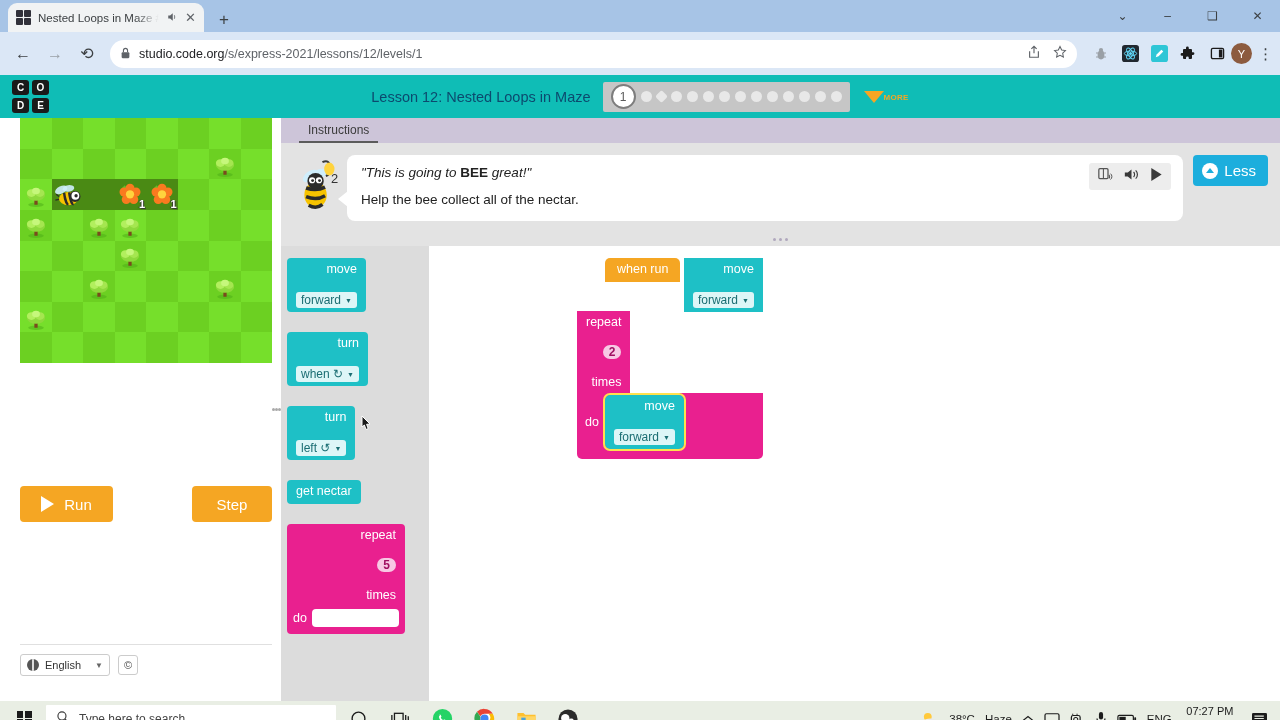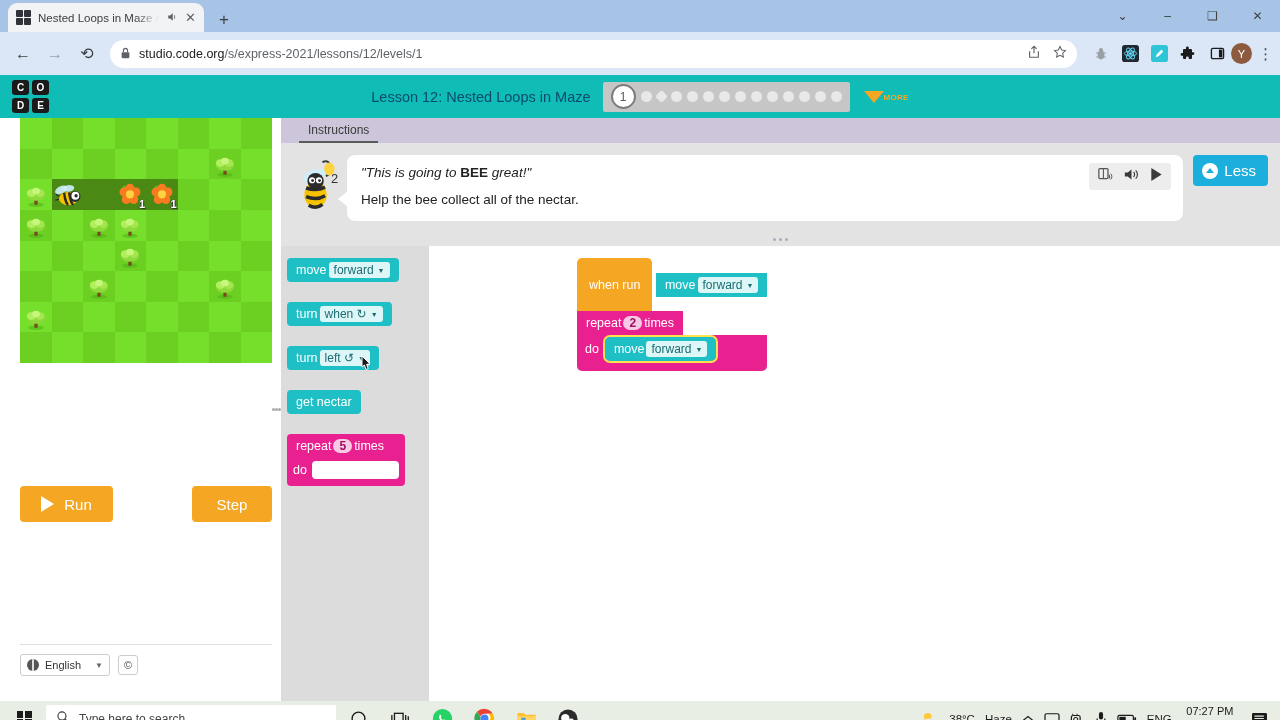--- a/index.html
+++ b/index.html
@@ -359,25 +359,26 @@
   }
 
   
   .blockly { flex: 1; display: flex; position: relative; background: #fff; }
   .palette { width: 148px; background: #dcdcdc; padding: 12px 0 0 6px; position: relative; flex: 0 0 148px;}
   .canvas { flex: 1; background: #fff; position: relative; padding: 12px 0 0 10px; }
 
   
   .blk { position: relative; display: inline-flex; align-items: center; font-size: 12.5px; color: #fff; }
   .blk-body {
-    display: inline-flex; align-items: center; gap: 2px;
+    display: inline-flex; align-items: flex-end; gap: 16px;
     padding: 4px 9px;
     border-radius: 4px;
     position: relative;
     min-height: 24px;
+    flex-direction: column;
   }
   .teal  { background: #1ec0c6; }
   .pink  { background: #e9208f; }
   .orange{ background: #f5a623; }
   .field {
     background: rgba(255,255,255,0.85);
     color: #1a6d72;
     border-radius: 3px;
     padding: 1px 5px;
     font-size: 12px;
@@ -913,21 +914,21 @@
               <span class="do-label">do</span>
               <span class="do-slot"></span>
             </div>
           </div>
         </div>
       </div>
 
       <div class="canvas">
         <div style="position:absolute; left:148px; top:12px;">
           <div class="blk" style="display:block">
-            <div class="blk-body orange" style="border-radius:5px 5px 0 0; padding:20px 12px;">
+            <div class="blk-body orange" style="border-radius:5px 5px 0 0; padding:4px 12px;margin-left:28px;">
               <span>when run</span>
             </div>
             <div class="blk-body teal" style="border-radius:0; margin-top:-1px;">
               <span>move</span>
               <span class="field">
                   <span>forward</span>
                   <span class="drop">▼</span>
                 </span>
             </div>
             <div style="margin-top:-1px;">

